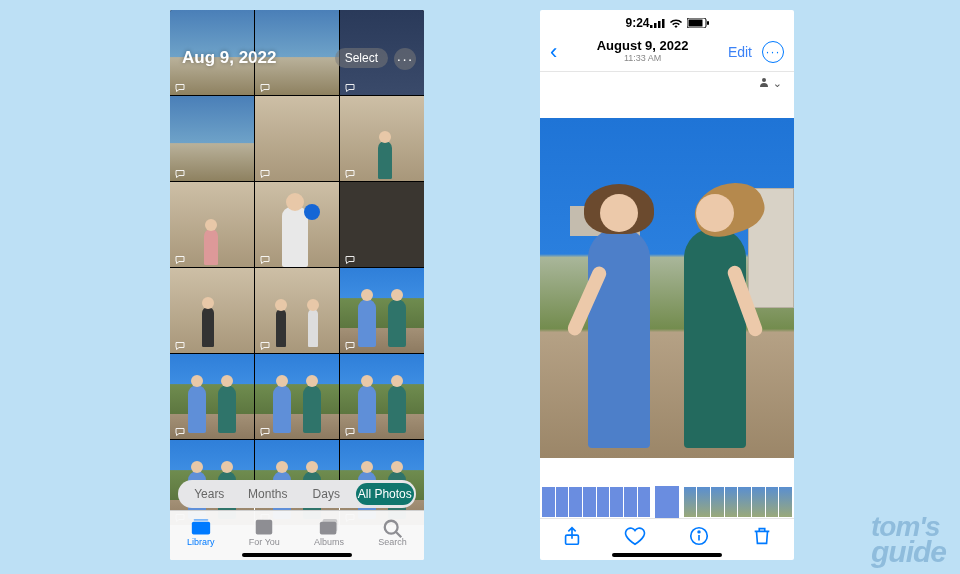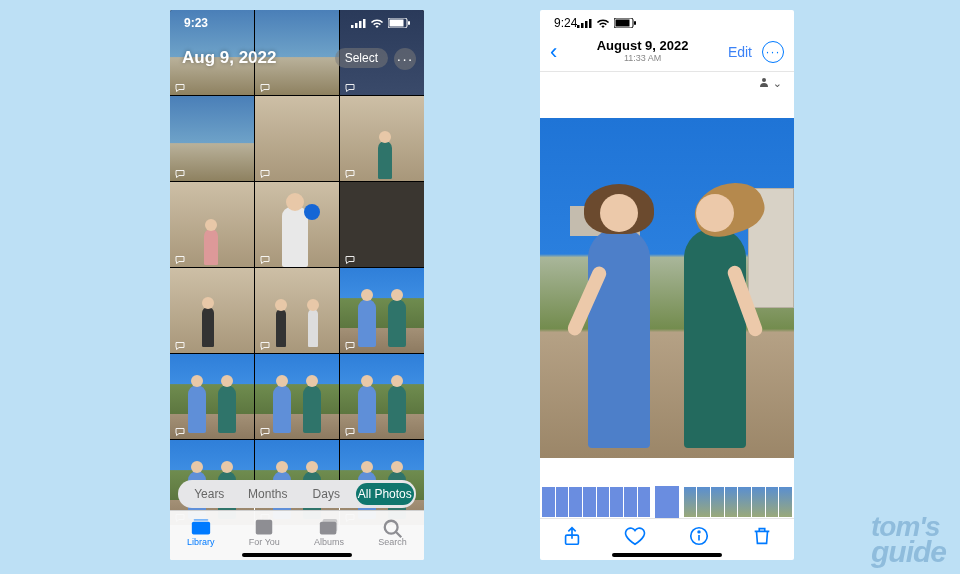--- a/index.html
+++ b/index.html
@@ -17,23 +17,23 @@
     border-radius: 2px;
     overflow: hidden;
     top: 10px;
   }
   .phone-left { left: 170px; }
   .phone-right { left: 540px; }
 
   
   .status-bar {
     height: 22px;
-    display: flex; align-items: center; justify-content: flex-start;
+    display: flex; align-items: center; justify-content: center;
     padding: 3px 14px 0 14px;
-    font-size: 12px; font-weight: 400;
+    font-size: 12px; font-weight: 700;
     color: #fff;
   }
   .status-right-dark .status-bar { color: #000; }
   .status-icons { display: flex; gap: 4px; align-items: center; }
   .sig-icon, .wifi-icon, .batt-icon { display:inline-block; }
   .sig-icon svg, .wifi-icon svg, .batt-icon svg { display:block; }
 
   
   .grid-area {
     position: absolute; top:0; left:0; right:0; bottom: 74px;
@@ -377,45 +377,20 @@
         </div>
         <div class="fig teal r">
           <div class="head"></div>
         </div>
         <span class="bubble-icon"><svg viewBox="0 0 24 24" fill="none" stroke="#fff" stroke-width="2">
             <path d="M4 5h16v10H10l-5 4v-4H4z"></path>
           </svg></span>
       </div>
   </div>
 
-  <div class="status-overlay">
-    <span>9:23</span>
-    <span class="status-icons">
-      <span class="sig-icon">
-          <svg width="15" height="10">
-            <rect x="0" y="7" width="2.5" height="3" fill="#fff"></rect>
-            <rect x="4" y="5" width="2.5" height="5" fill="#fff"></rect>
-            <rect x="8" y="3" width="2.5" height="7" fill="#fff"></rect>
-            <rect x="12" y="1" width="2.5" height="9" fill="#fff"></rect>
-          </svg>
-        </span>
-      <span class="wifi-icon">
-          <svg width="14" height="10" viewBox="0 0 24 18" fill="#fff">
-            <path d="M12 18l-3-3a4 4 0 016 0zM5 11a10 10 0 0114 0l-2 2a7 7 0 00-10 0zM1 7a16 16 0 0122 0l-2 2a13 13 0 00-18 0z"></path>
-          </svg>
-        </span>
-      <span class="batt-icon">
-          <svg width="22" height="10">
-            <rect x="0" y="0" width="19" height="10" rx="2" fill="none" stroke="#fff"></rect>
-            <rect x="1.5" y="1.5" width="14" height="7" fill="#fff"></rect>
-            <rect x="20" y="3" width="2" height="4" rx="1" fill="#fff"></rect>
-          </svg>
-        </span>
-    </span>
-  </div>
 
   <div class="date-header">Aug 9, 2022</div>
   <div class="select-pill">Select</div>
   <div class="more-circle">···</div>
 
   <div class="segments">
     <div class="seg">Years</div>
     <div class="seg">Months</div>
     <div class="seg">Days</div>
     <div class="seg active">All Photos</div>

